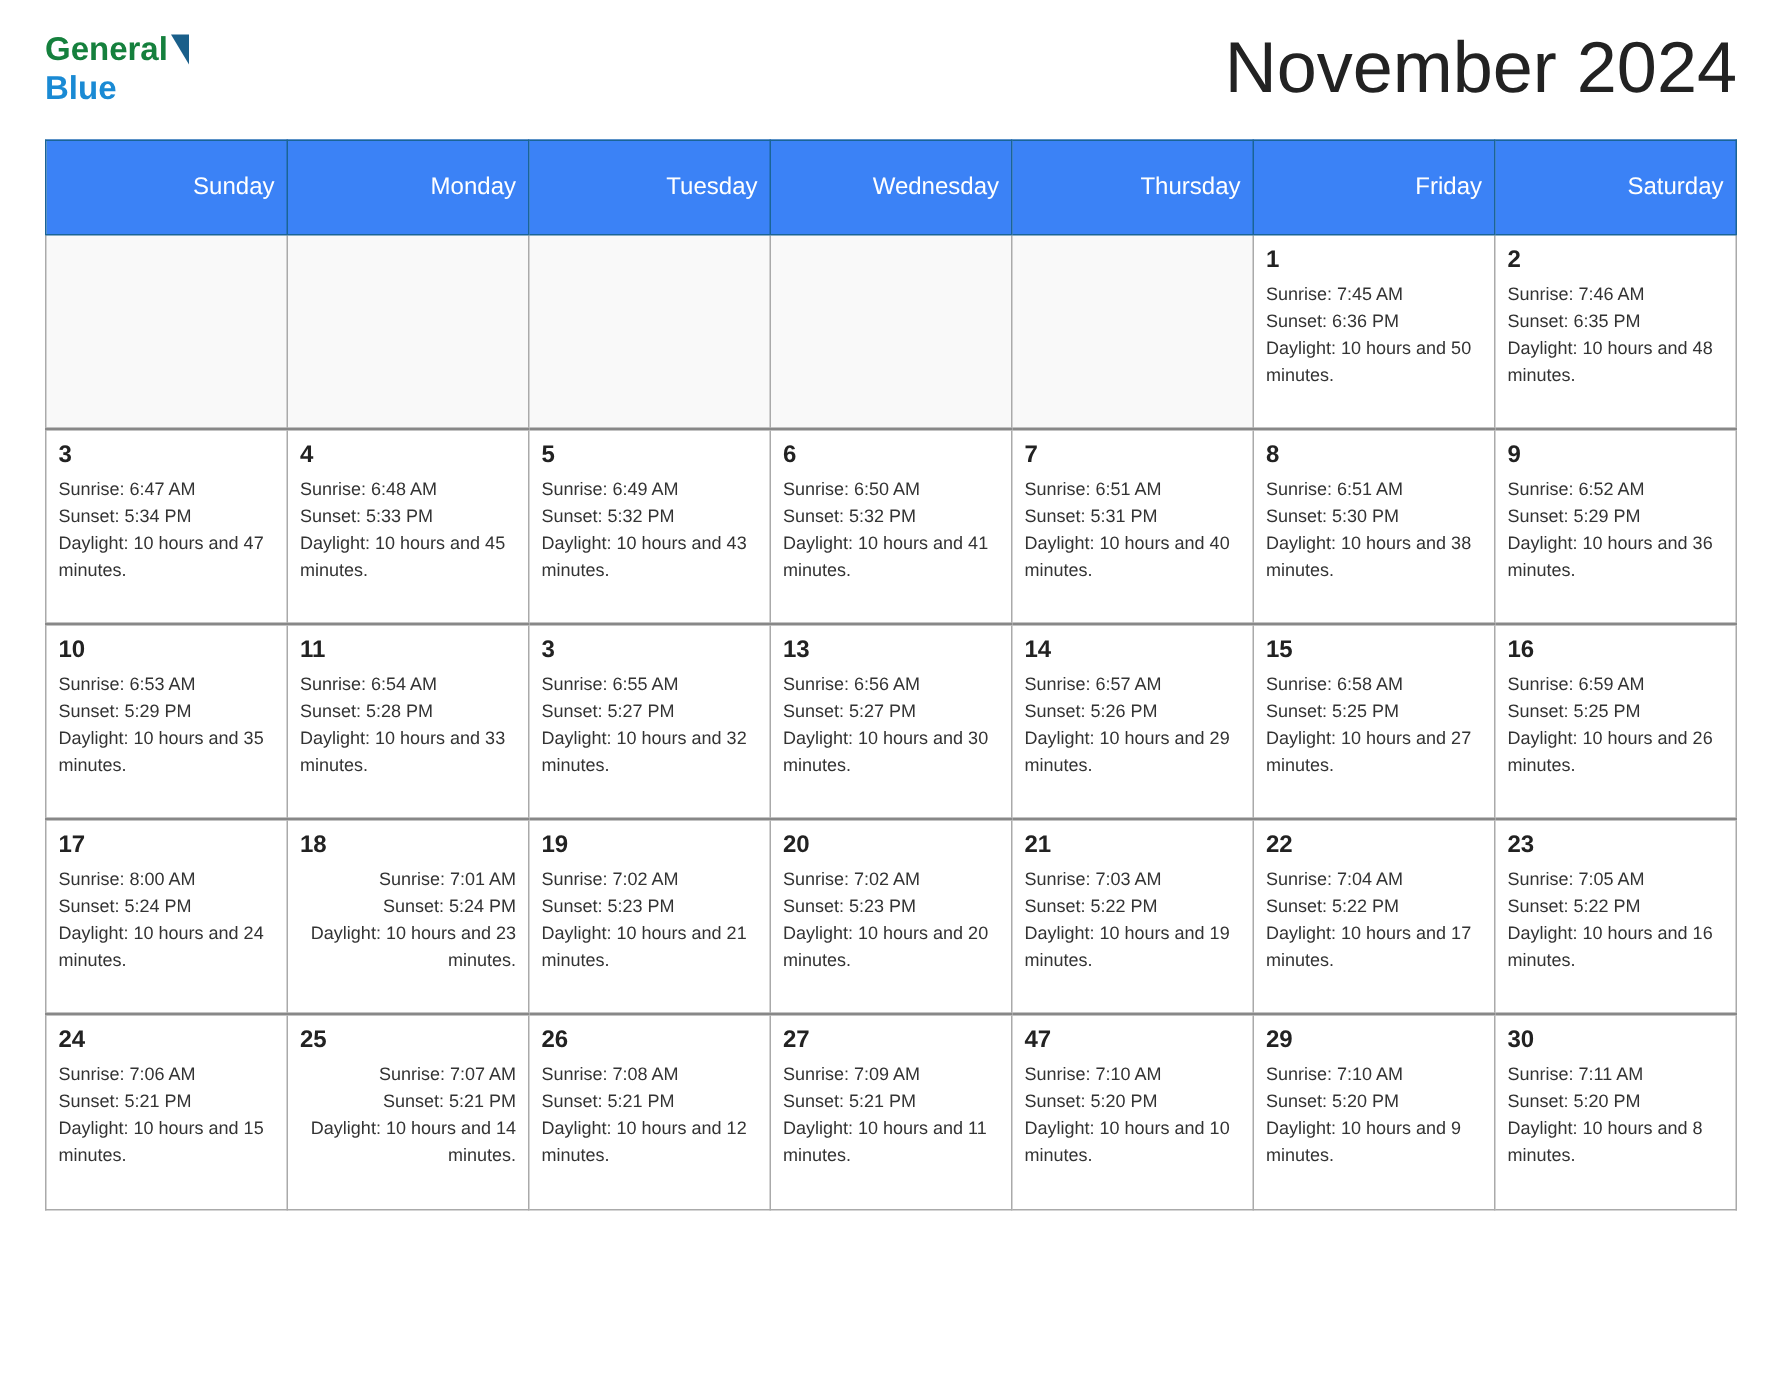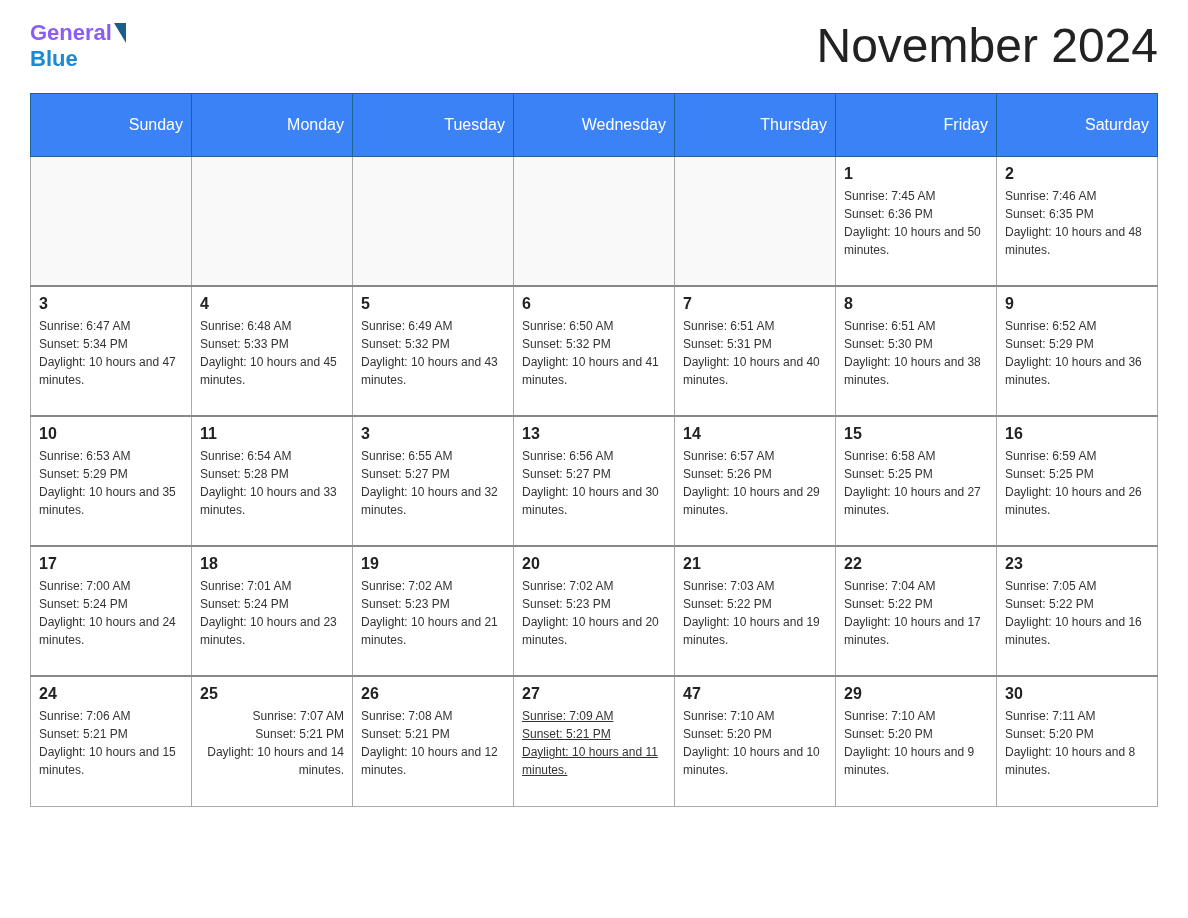--- a/index.html
+++ b/index.html
@@ -22,21 +22,21 @@
       align-items: flex-start;
     }
     .logo-text {
       font-size: 22px;
       font-weight: bold;
       color: #333;
       display: flex;
       align-items: center;
     }
     .logo-general {
-      color: #8b5cf6;
+      color: #15803d;
     }
     .logo-triangle {
       width: 0;
       height: 0;
       border-left: 12px solid transparent;
       border-right: 0px solid transparent;
       border-top: 20px solid #1a5f8a;
       display: inline-block;
       margin: 0 2px;
     }
@@ -234,27 +234,27 @@
         <td>
           <span class="day-number">16</span>
           <div class="day-info" style="white-space: pre-line;">Sunrise: 6:59 AM
 Sunset: 5:25 PM
 Daylight: 10 hours and 26 minutes.</div>
         </td>
       </tr>
       <tr class="row-divider">
         <td>
           <span class="day-number">17</span>
-          <div class="day-info" style="white-space: pre-line;">Sunrise: 7:00 AM
+          <div class="day-info" style="white-space: pre-line;">Sunrise: 8:00 AM
 Sunset: 5:24 PM
 Daylight: 10 hours and 24 minutes.</div>
         </td>
         <td>
           <span class="day-number">18</span>
-          <div class="day-info" style="white-space: pre-line;">Sunrise: 7:01 AM
+          <div class="day-info" style="white-space: pre-line; text-align: right;">Sunrise: 7:01 AM
 Sunset: 5:24 PM
 Daylight: 10 hours and 23 minutes.</div>
         </td>
         <td>
           <span class="day-number">19</span>
           <div class="day-info" style="white-space: pre-line;">Sunrise: 7:02 AM
 Sunset: 5:23 PM
 Daylight: 10 hours and 21 minutes.</div>
         </td>
         <td>
@@ -296,21 +296,21 @@
 Daylight: 10 hours and 14 minutes.</div>
         </td>
         <td>
           <span class="day-number">26</span>
           <div class="day-info" style="white-space: pre-line;">Sunrise: 7:08 AM
 Sunset: 5:21 PM
 Daylight: 10 hours and 12 minutes.</div>
         </td>
         <td>
           <span class="day-number">27</span>
-          <div class="day-info" style="white-space: pre-line; text-decoration: underline;">Sunrise: 7:09 AM
+          <div class="day-info" style="white-space: pre-line;">Sunrise: 7:09 AM
 Sunset: 5:21 PM
 Daylight: 10 hours and 11 minutes.</div>
         </td>
         <td>
           <span class="day-number">47</span>
           <div class="day-info" style="white-space: pre-line;">Sunrise: 7:10 AM
 Sunset: 5:20 PM
 Daylight: 10 hours and 10 minutes.</div>
         </td>
         <td>

